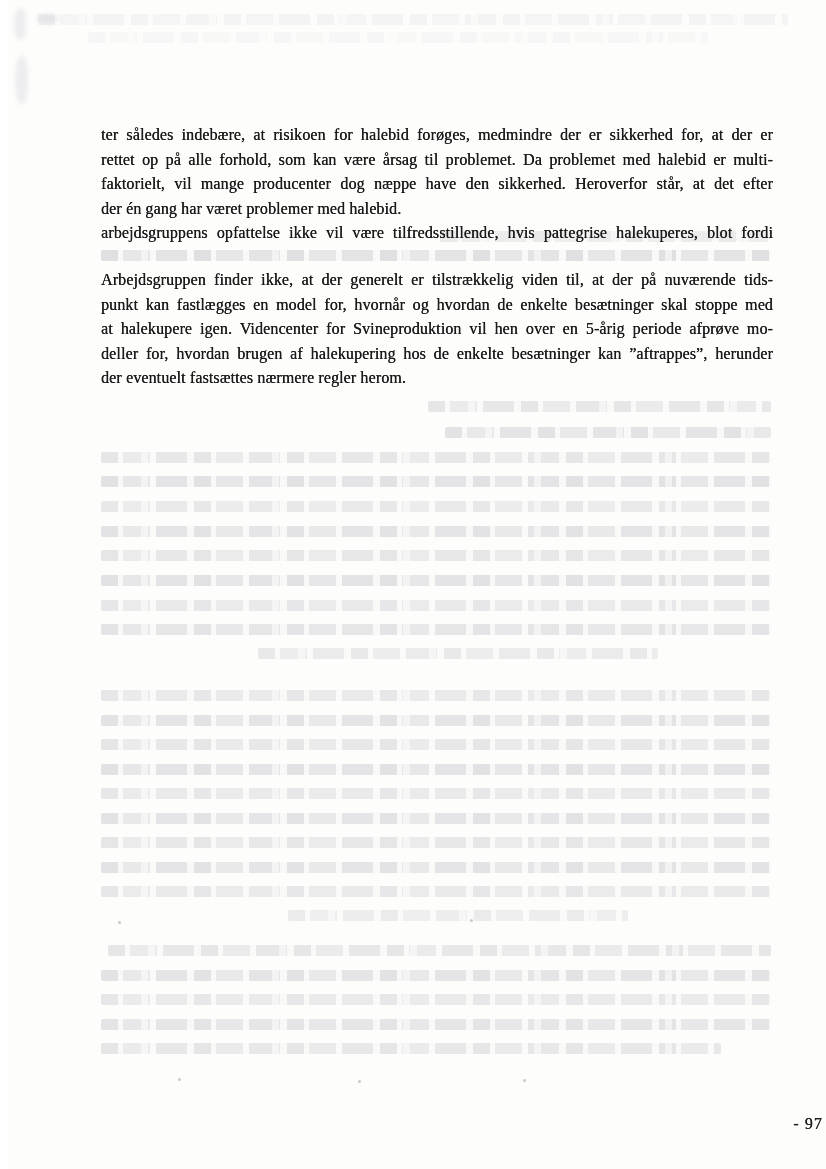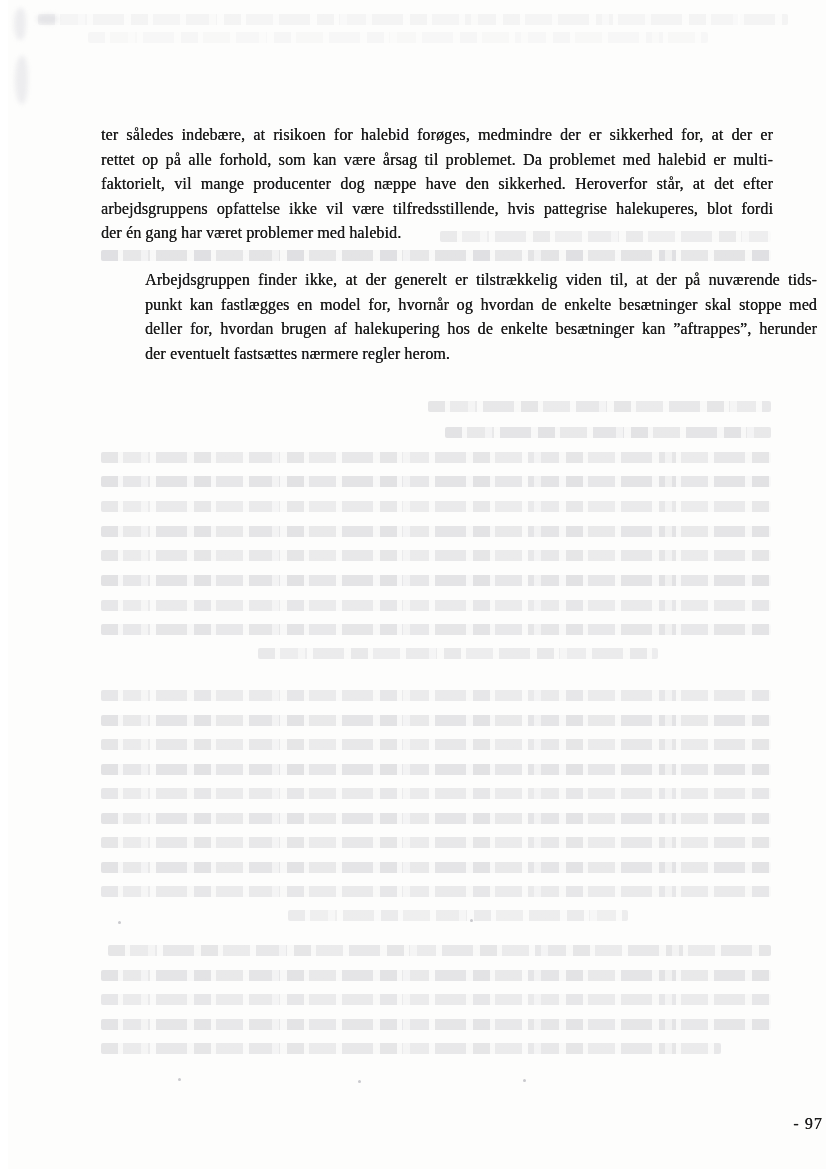--- a/index.html
+++ b/index.html
@@ -87,30 +87,31 @@
   <div class="smudge" style="left:7px; top:56px; width:13px; height:48px;"></div>
   <div class="smudge" style="left:28px; top:14px; width:22px; height:10px;"></div>
 
   <div class="gl" style="left:30px;  top:14px;  width:750px; opacity:.20;"></div>
   <div class="gl" style="left:80px;  top:32px;  width:620px; opacity:.13;"></div>
 
   <div class="para" style="top:123px;">
     <div class="line">ter således indebære, at risikoen for halebid forøges, medmindre der er sikkerhed for, at der er</div>
     <div class="line">rettet op på alle forhold, som kan være årsag til problemet. Da problemet med halebid er multi-</div>
     <div class="line">faktorielt, vil mange producenter dog næppe have den sikkerhed. Heroverfor står, at det efter</div>
+    <div class="line end">der én gang har været problemer med halebid.</div>
     <div class="line">arbejdsgruppens opfattelse ikke vil være tilfredsstillende, hvis pattegrise halekuperes, blot fordi</div>
-    <div class="line end">der én gang har været problemer med halebid.</div>
   </div>
 
   <div class="gl" style="left:432px; top:231px; width:331px; opacity:.40;"></div>
   <div class="gl" style="left:93px;  top:250px; width:670px; opacity:.60;"></div>
 
-  <div class="para" style="top:268px;margin-left:44px;">
+  <div class="para" style="top:268px;">
     <div class="line">Arbejdsgruppen finder ikke, at der generelt er tilstrækkelig viden til, at der på nuværende tids-</div>
     <div class="line">punkt kan fastlægges en model for, hvornår og hvordan de enkelte besætninger skal stoppe med</div>
+    <div class="line">at halekupere igen. Videncenter for Svineproduktion vil hen over en 5-årig periode afprøve mo-</div>
     <div class="line">deller for, hvordan brugen af halekupering hos de enkelte besætninger kan ”aftrappes”, herunder</div>
     <div class="line end">der eventuelt fastsættes nærmere regler herom.</div>
   </div>
 
   <div class="gl" style="left:420px; top:401px; width:343px; opacity:.48;"></div>
 
   <div class="gl" style="left:437px; top:427px; width:326px; opacity:.55;"></div>
   <div class="gl" style="left:93px;  top:452px; width:670px; opacity:.48;"></div>
   <div class="gl" style="left:93px;  top:476px; width:670px; opacity:.58;"></div>
   <div class="gl" style="left:93px;  top:501px; width:670px; opacity:.44;"></div>

